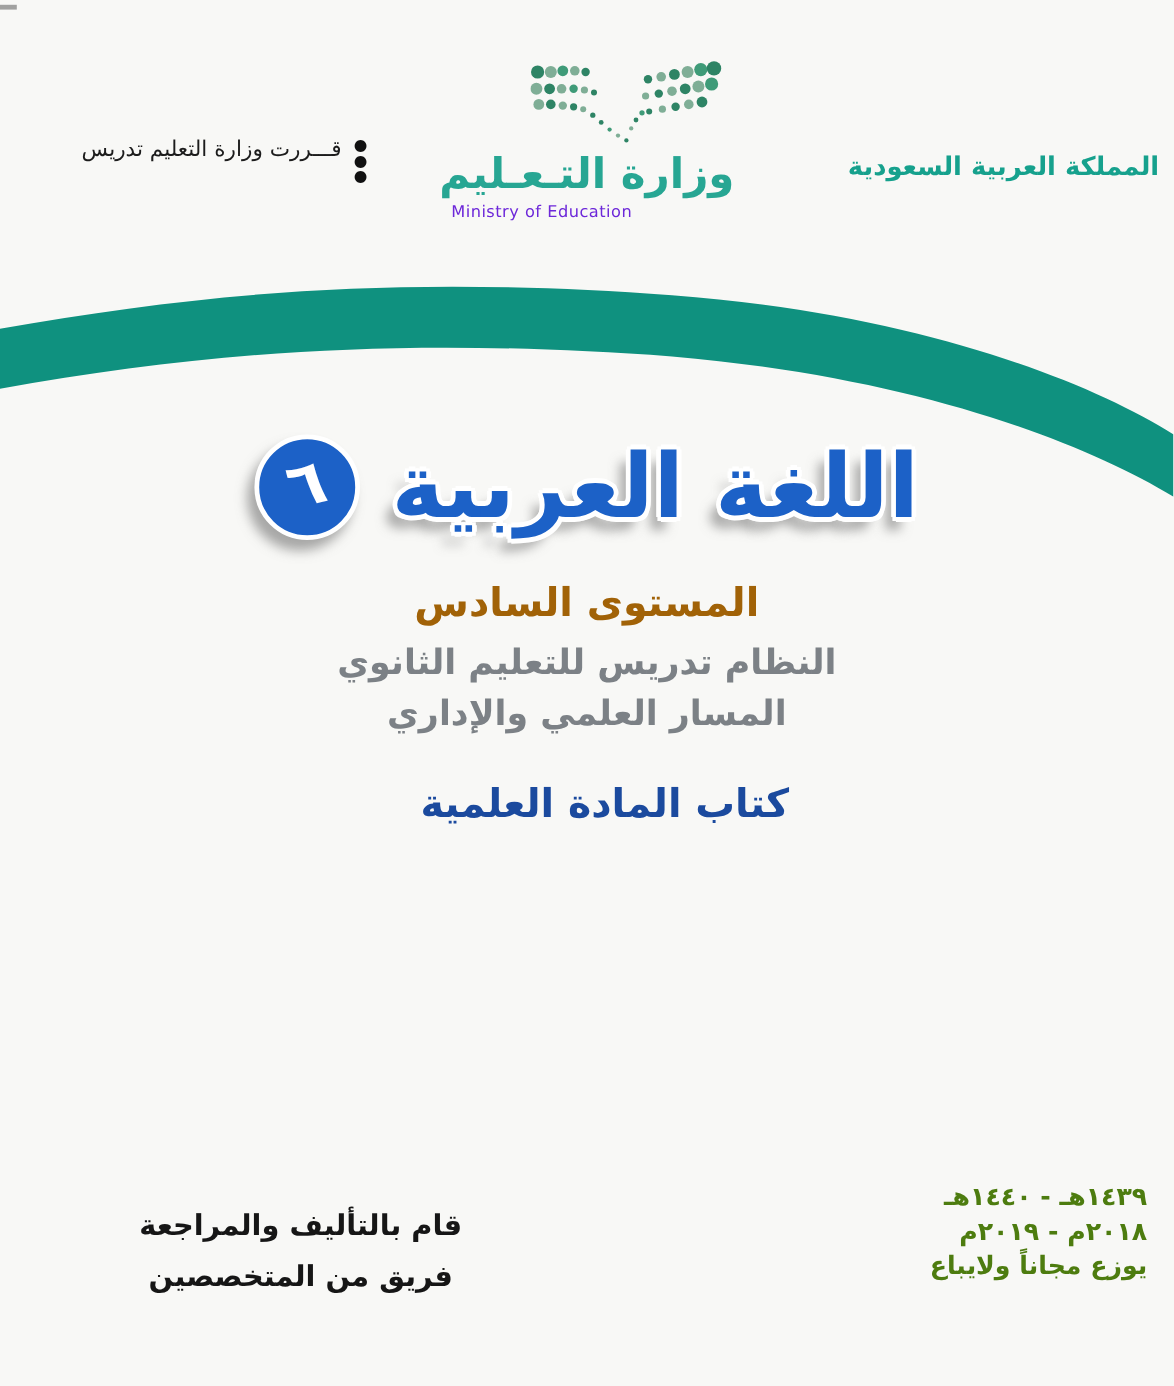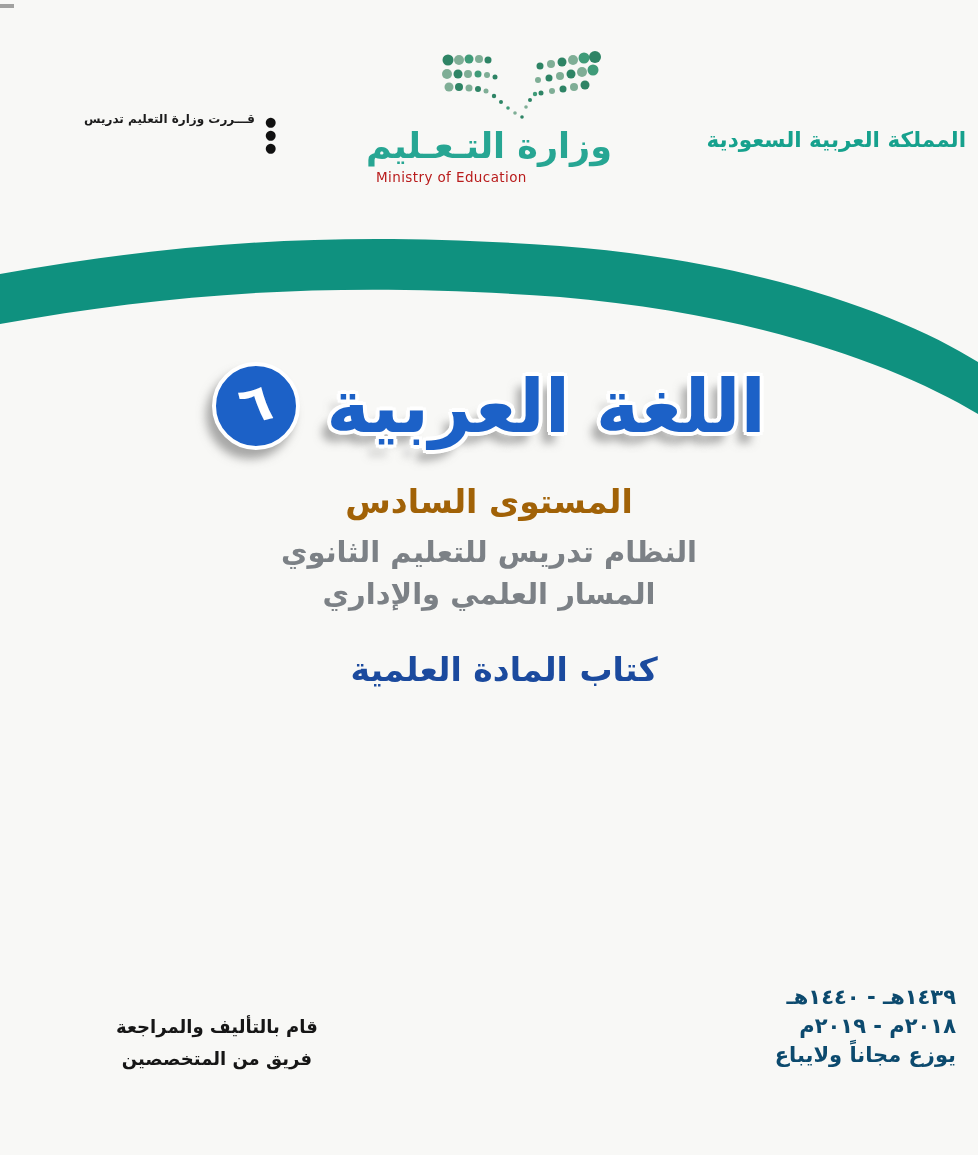--- a/index.html
+++ b/index.html
@@ -10,27 +10,27 @@
     font-family:"DejaVu Sans", sans-serif;
     overflow:hidden;
   }
 
   
   .artifact { position:absolute; top:4px; left:0; width:14px; height:4px; background:#5a5a5a; opacity:.55; }
 
   
   .decree { position:absolute; top:110px; left:68px; direction:rtl; display:flex; gap:10px; }
   .decree-bullets { display:flex; flex-direction:column; justify-content:space-between; padding:5px 0 3px; font-size:13px; line-height:1; color:#111; }
-  .decree-lines { font-size:12px; font-weight:bold; color:#1c1c1c; text-align:right; line-height:1.62;margin-left:16px; }
+  .decree-lines { font-size:18px; font-weight:normal; color:#1c1c1c; text-align:right; line-height:1.62; }
 
   
   .logo { position:absolute; top:50px; left:50%; transform:translateX(-50%); width:250px; text-align:center; }
   .logo-dots { display:block; margin:0 0 4px 78px; }
   .logo-wordmark { direction:rtl; color:#27a693; font-size:35px; font-weight:bold; letter-spacing:0.5px; }
-  .logo-caption { color:#b91c1c; font-size:13.5px; text-align:left; padding-left:12px; margin-top:3px; letter-spacing:0.4px; }
+  .logo-caption { color:#6d28d9; font-size:13.5px; text-align:left; padding-left:12px; margin-top:3px; letter-spacing:0.4px; }
 
   
   .country { position:absolute; top:127px; right:12px; direction:rtl; color:#16a18d; font-size:21.5px; font-weight:bold; }
 
   
   .swoosh { position:absolute; top:0; left:0; pointer-events:none; }
 
   
   .title-row { position:absolute; top:360px; left:0; width:100%; display:flex; direction:rtl; justify-content:center; align-items:center; gap:26px; }
   .title-text {
@@ -50,24 +50,24 @@
   .level-digit { color:#fff; font-size:52px; font-weight:bold; transform:rotate(-14deg) translateY(-2px); }
 
   
   .subtitle { position:absolute; top:482px; left:0; width:100%; text-align:center; direction:rtl; }
   .subtitle-level { color:#a16207; font-size:33px; font-weight:bold; margin-bottom:10px; }
   .subtitle-line { color:#7c8186; font-size:29px; font-weight:bold; line-height:1.45; }
 
   .book-type { position:absolute; top:650px; left:0; width:100%; text-align:center; direction:rtl; color:#1b4a9e; font-size:33px; font-weight:bold;padding-left:30px; }
 
   
-  .pub { position:absolute; top:983px; right:22px; direction:rtl; text-align:right; color:#0c4a6e; font-size:21px; font-weight:bold; line-height:1.38; }
+  .pub { position:absolute; top:983px; right:22px; direction:rtl; text-align:right; color:#4d7c0f; font-size:21px; font-weight:bold; line-height:1.38; }
 
   
-  .authors { position:absolute; top:1000px; left:116px; direction:rtl; text-align:center; color:#161616; font-size:18px; font-weight:bold; line-height:1.78;margin-top:11px; }
+  .authors { position:absolute; top:1000px; left:116px; direction:rtl; text-align:center; color:#161616; font-size:24px; font-weight:bold; line-height:1.78; }
 </style>
 </head>
 <body>
 
 <div class="artifact"></div>
 
 <div class="decree">
   <div class="decree-bullets">
     <span>●</span>
     <span>●</span>

